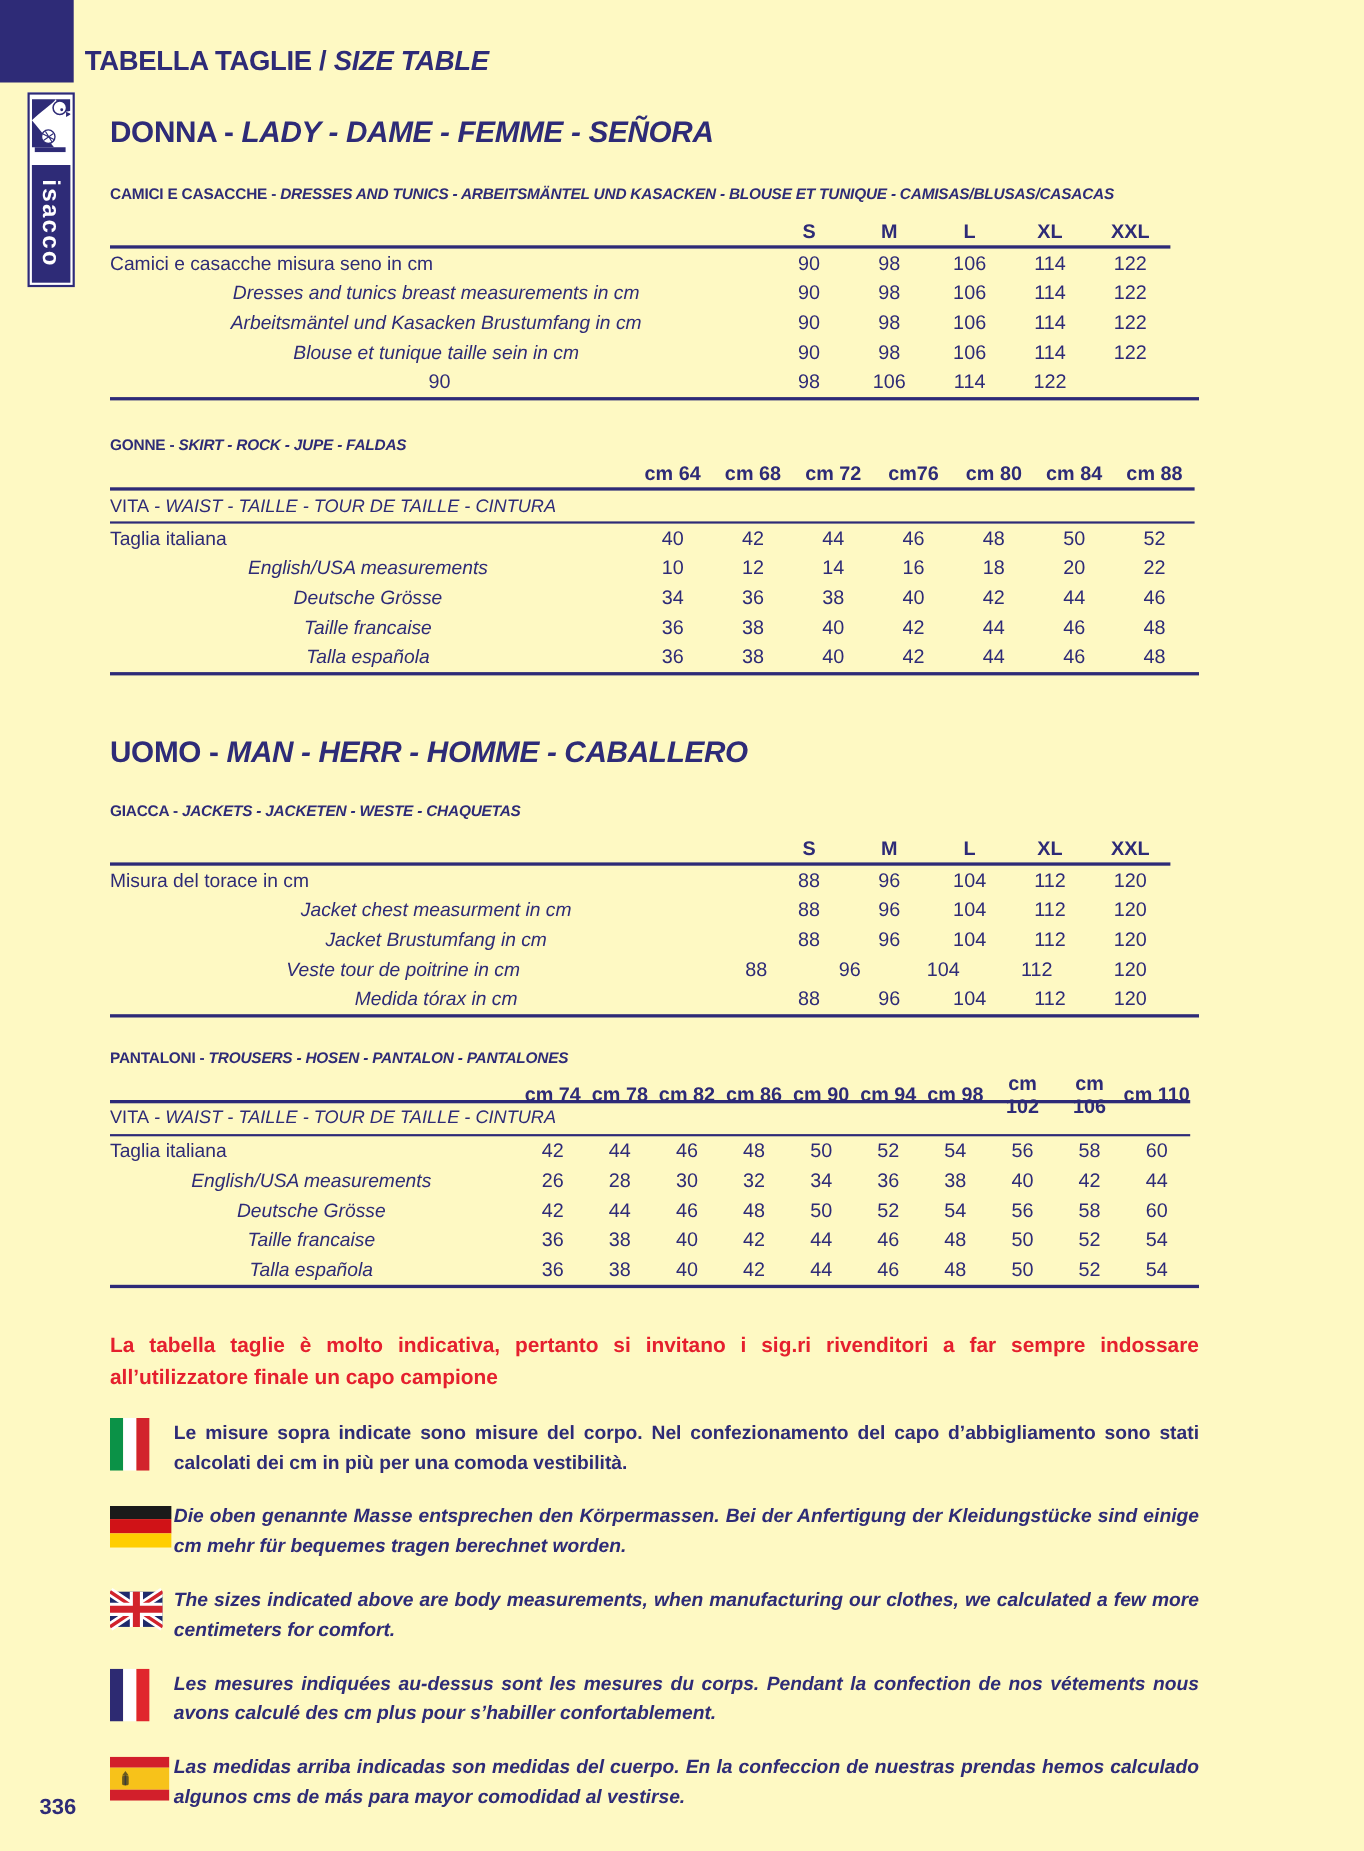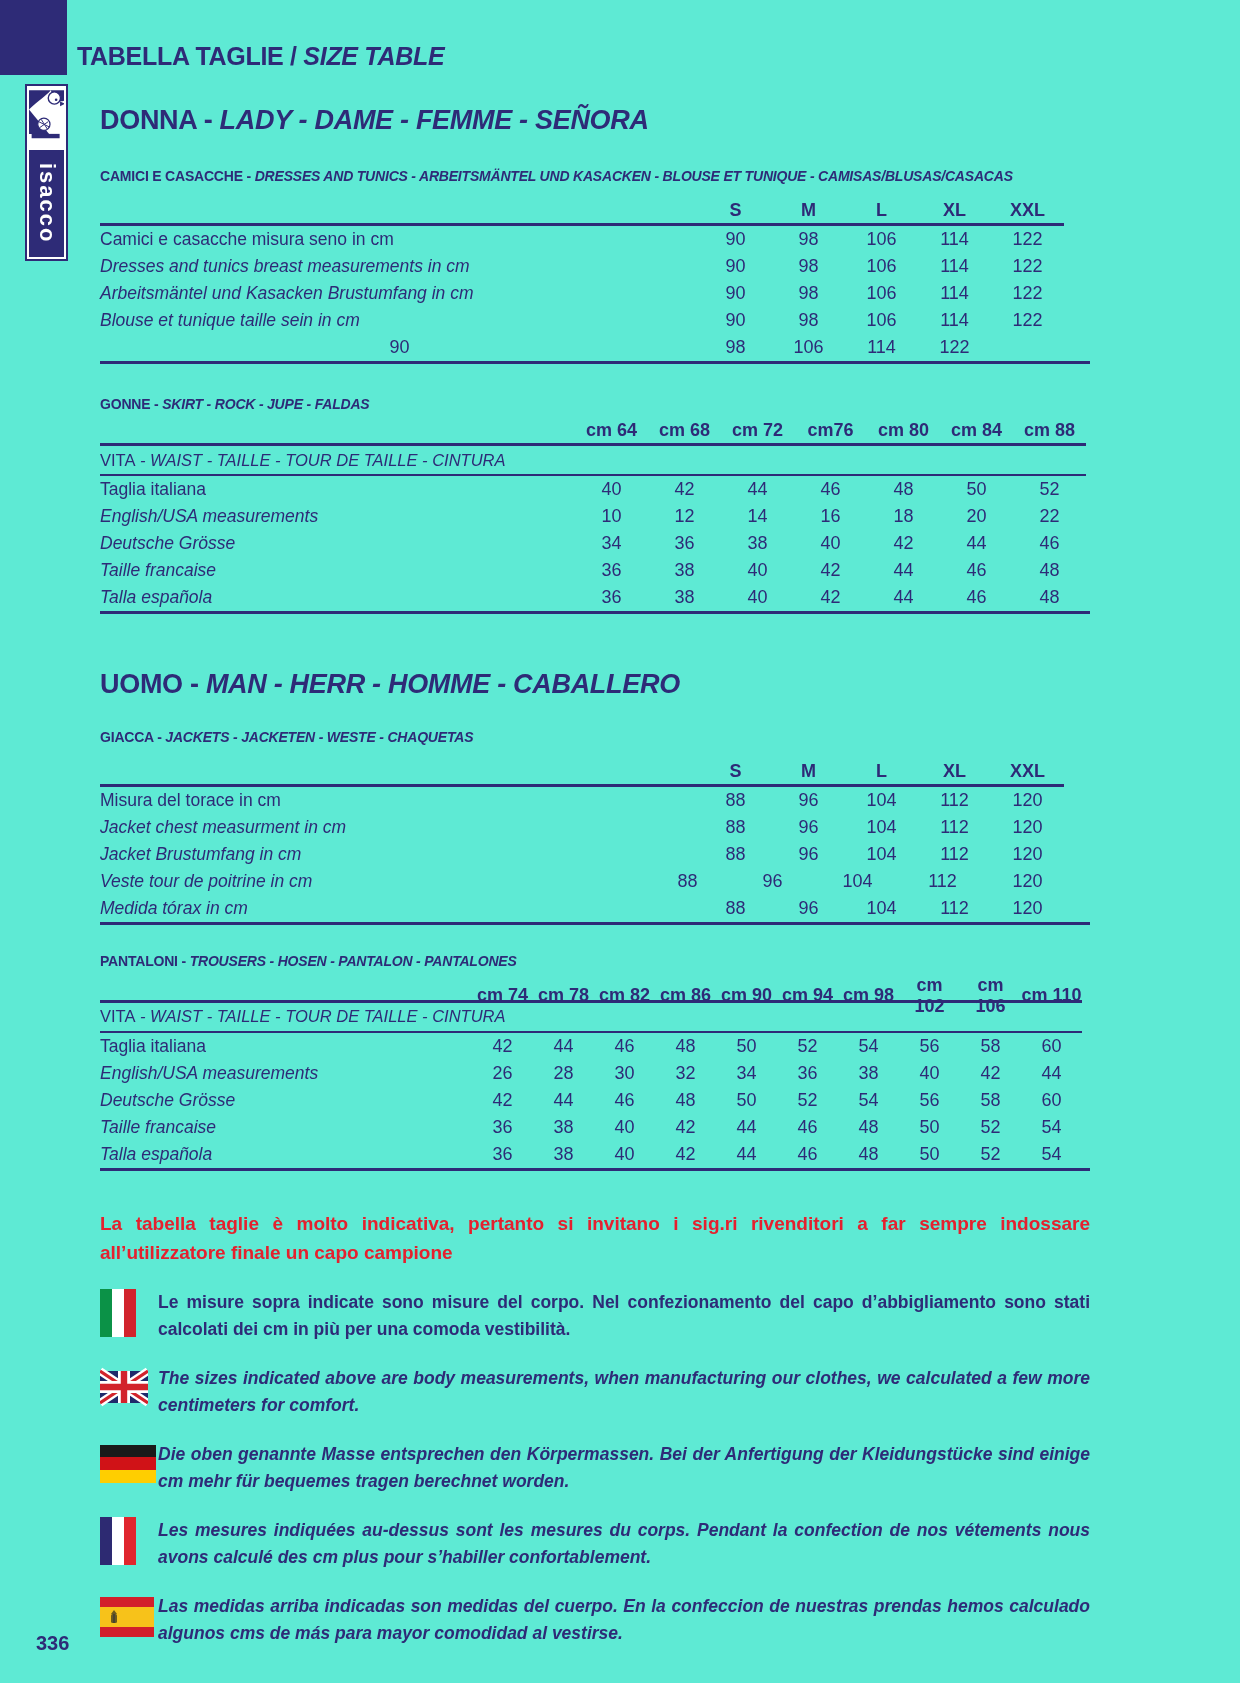--- a/index.html
+++ b/index.html
@@ -1,18 +1,18 @@
 <!DOCTYPE html>
 <html style="--navy: #2e2b77; --warning-red: #e5202e; --italy-green: #0b9247; --italy-red: #d2232c; --uk-blue: #1f2a6b; --uk-red: #d2232c; --germany-black: #1a1a1a; --germany-red: #d01217; --germany-gold: #ffce00; --france-blue: #2d2a72; --france-red: #e0262d; --spain-red: #d21f2b; --spain-yellow: #f7c21a;"><head>
 <meta charset="utf-8">
 <style>
   * { margin:0; padding:0; box-sizing:border-box; }
   html,body { background:#fff; }
   body { font-family:"Liberation Sans", sans-serif; color:var(--navy); }
-  .page { position:relative; width:1240px; height:1683px; background:#5eead4; overflow:hidden; }
+  .page { position:relative; width:1240px; height:1683px; background:#fef9c3; overflow:hidden; }
   .ital { font-style:italic; }
 
   
   .corner-square { position:absolute; left:0; top:0; width:67px; height:75px; background:var(--navy); }
 
   
   .page-header { position:absolute; left:77px; top:42px; font-size:25px; font-weight:bold; letter-spacing:-0.3px; }
 
   
   .logo { position:absolute; left:25px; top:84px; width:43px; height:177px; border:2px solid var(--navy); background:#fff; padding:2px; display:flex; flex-direction:column; }
@@ -28,21 +28,21 @@
   h2.tight { margin-top:22px; }
 
   
   .size-table { margin-top:8px; border-bottom:3px solid var(--navy); }
   .size-table.flush { margin-top:0; }
   .trow { display:grid; align-items:center; height:27px; }
   .trow.thead { height:28px; border-bottom:3px solid var(--navy); }
   .tcell { text-align:center; font-size:18px; }
   .thead .tcell { font-weight:bold; }
   .tlabel { font-size:17.5px; padding-right:6px; white-space:nowrap; }
-  .tlabel.it { font-style:italic; }
+  .tlabel.it { font-style:italic;text-align:center; }
   .trow.vita { height:30px; border-bottom:2px solid var(--navy); }
   .trow.vita .tlabel { grid-column:1 / -1; font-size:16.5px; }
   .trow.vita .ital { font-style:italic; }
   .pr26 { padding-right:26px; }
   .pr4  { padding-right:4px; }
   .pr8  { padding-right:8px; }
 
   
   .warning { margin-top:38px; color:var(--warning-red); font-weight:bold; font-size:19px; line-height:29px; text-align:justify; }
   .notes { margin-top:14px; }
@@ -376,41 +376,41 @@
             <div class="flag italy-flag">
               <i class="b1"></i>
               <i class="b2"></i>
               <i class="b3"></i>
             </div>
           </div>
           <div class="note-text">Le misure sopra indicate sono misure del corpo. Nel confezionamento del capo d’abbigliamento sono stati calcolati dei cm in più per una comoda vestibilità.</div>
         </div>
         <div class="note it">
           <div class="note-flag-col">
+            <div class="flag germany-flag">
+              <i class="b1"></i>
+              <i class="b2"></i>
+              <i class="b3"></i>
+            </div>
+          </div>
+          <div class="note-text">Die oben genannte Masse entsprechen den Körpermassen. Bei der Anfertigung der Kleidungstücke sind einige cm mehr für bequemes tragen berechnet worden.</div>
+        </div>
+        <div class="note it">
+          <div class="note-flag-col">
             <div class="flag uk-flag">
               <svg viewBox="0 0 60 40">
                 <rect width="60" height="40" style="fill:var(--uk-blue)"></rect>
                 <path d="M0 0 L60 40 M60 0 L0 40" stroke="#ffffff" stroke-width="10"></path>
                 <path d="M0 0 L60 40 M60 0 L0 40" style="stroke:var(--uk-red)" stroke-width="4"></path>
                 <path d="M30 0 V40 M0 20 H60" stroke="#ffffff" stroke-width="15"></path>
                 <path d="M30 0 V40 M0 20 H60" style="stroke:var(--uk-red)" stroke-width="8"></path>
               </svg>
             </div>
           </div>
           <div class="note-text">The sizes indicated above are body measurements, when manufacturing our clothes, we calculated a few more centimeters for comfort.</div>
-        </div>
-        <div class="note it">
-          <div class="note-flag-col">
-            <div class="flag germany-flag">
-              <i class="b1"></i>
-              <i class="b2"></i>
-              <i class="b3"></i>
-            </div>
-          </div>
-          <div class="note-text">Die oben genannte Masse entsprechen den Körpermassen. Bei der Anfertigung der Kleidungstücke sind einige cm mehr für bequemes tragen berechnet worden.</div>
         </div>
         <div class="note it">
           <div class="note-flag-col">
             <div class="flag france-flag">
               <i class="b1"></i>
               <i class="b2"></i>
               <i class="b3"></i>
             </div>
           </div>
           <div class="note-text">Les mesures indiquées au-dessus sont les mesures du corps. Pendant la confection de nos vétements nous avons calculé des cm plus pour s’habiller confortablement.</div>

